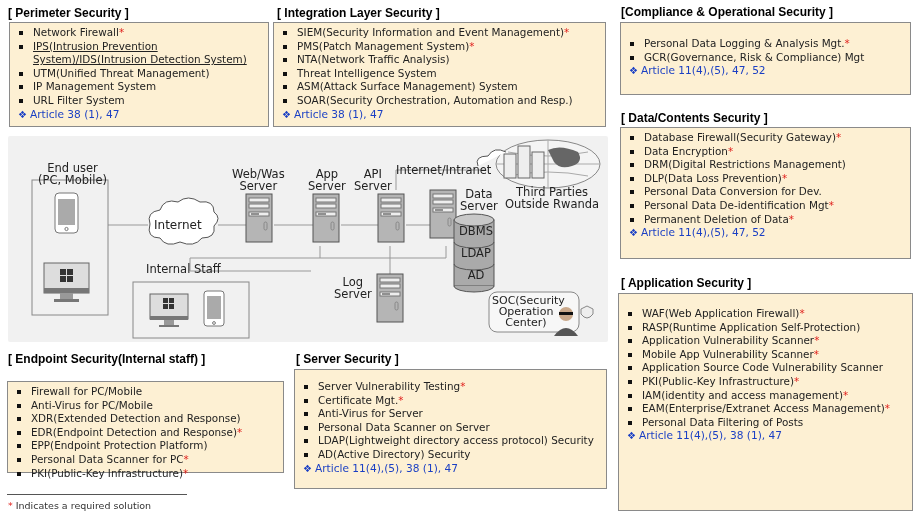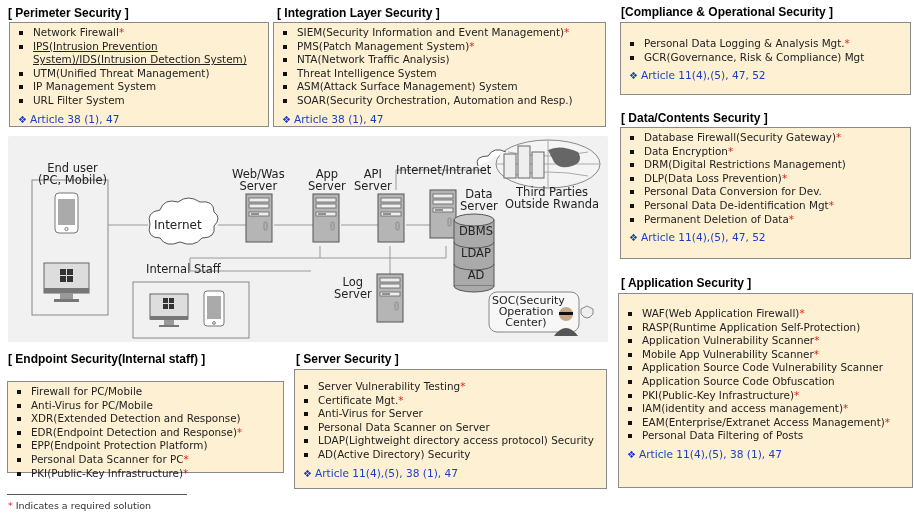--- a/index.html
+++ b/index.html
@@ -5,21 +5,21 @@
   html, body { margin:0; padding:0; background:#ffffff; }
   body { width:914px; height:522px; position:relative; overflow:hidden;
          font-family:"DejaVu Sans", sans-serif; color:#1a1a1a; }
   .title { position:absolute; font-family:"Liberation Sans", sans-serif; font-weight:bold; font-size:12px; color:#000; white-space:nowrap; }
   .box { position:absolute; background:#fdf0d3; border:1px solid #8a8a8a; box-sizing:border-box; padding:3px 6px 2px 8px; }
   .box ul { list-style:none; margin:0; padding:0; }
   .box li { font-size:10.4px; line-height:13.6px; white-space:nowrap; position:relative; padding-left:15px; color:#222; }
   .box li .bullet { position:absolute; left:1px; top:5px; width:4px; height:4px; background:#111; }
   .box li .star { color:#e0201c; }
   .box li.wrap { white-space:normal;text-decoration:underline; }
-  .article { font-size:10.6px; line-height:22px; color:#1a3fc4; white-space:nowrap; }
+  .article { font-size:10.6px; line-height:12px; color:#1a3fc4; white-space:nowrap; }
   .article .dia { font-size:10px; margin-right:3px; }
 
   .diagram { position:absolute; left:8px; top:136px; width:600px; height:206px; background:#f1f1f1; border-radius:2px; }
   .dlabel { position:absolute; font-size:11.5px; line-height:12px; color:#222; text-align:center; white-space:nowrap; }
   .footnote-line { position:absolute; left:7px; top:494px; width:180px; height:1px; background:#555; }
   .footnote { position:absolute; left:8px; top:500px; font-size:9.5px; color:#333; white-space:nowrap; }
   .footnote .star { color:#e0201c; }
 </style>
 </head>
 <body>
@@ -65,28 +65,27 @@
       <li><span class="bullet"></span><span>Database Firewall(Security Gateway)</span><span class="star">*</span></li>
       <li><span class="bullet"></span><span>Data Encryption</span><span class="star">*</span></li>
       <li><span class="bullet"></span><span>DRM(Digital Restrictions Management)</span><span class="star"></span></li>
       <li><span class="bullet"></span><span>DLP(Data Loss Prevention)</span><span class="star">*</span></li>
       <li><span class="bullet"></span><span>Personal Data Conversion for Dev.</span><span class="star"></span></li>
       <li><span class="bullet"></span><span>Personal Data De-identification Mgt</span><span class="star">*</span></li>
       <li><span class="bullet"></span><span>Permanent Deletion of Data</span><span class="star">*</span></li>
     </ul>
     <div class="article"><span class="dia">❖</span><span>Article 11(4),(5), 47, 52</span></div>
   </div>
-<div class="box" style="left:618px;top:293px;width:295px;height:195px;padding-top:13px">
+<div class="box" style="left:618px;top:293px;width:295px;height:218px;padding-top:13px">
     <ul>
       <li><span class="bullet"></span><span>WAF(Web Application Firewall)</span><span class="star">*</span></li>
       <li><span class="bullet"></span><span>RASP(Runtime Application Self-Protection)</span><span class="star"></span></li>
       <li><span class="bullet"></span><span>Application Vulnerability Scanner</span><span class="star">*</span></li>
       <li><span class="bullet"></span><span>Mobile App Vulnerability Scanner</span><span class="star">*</span></li>
       <li><span class="bullet"></span><span>Application Source Code Vulnerability Scanner</span><span class="star"></span></li>
-      <li><span class="bullet"></span><span>Application Source Code Obfuscation</span><span class="star"></span></li>
       <li><span class="bullet"></span><span>PKI(Public-Key Infrastructure)</span><span class="star">*</span></li>
       <li><span class="bullet"></span><span>IAM(identity and access management)</span><span class="star">*</span></li>
       <li><span class="bullet"></span><span>EAM(Enterprise/Extranet Access Management)</span><span class="star">*</span></li>
       <li><span class="bullet"></span><span>Personal Data Filtering of Posts</span><span class="star"></span></li>
     </ul>
     <div class="article"><span class="dia">❖</span><span>Article 11(4),(5), 38 (1), 47</span></div>
   </div>
 <div class="box" style="left:7px;top:381px;width:277px;height:92px">
     <ul>
       <li><span class="bullet"></span><span>Firewall for PC/Mobile</span><span class="star"></span></li>

